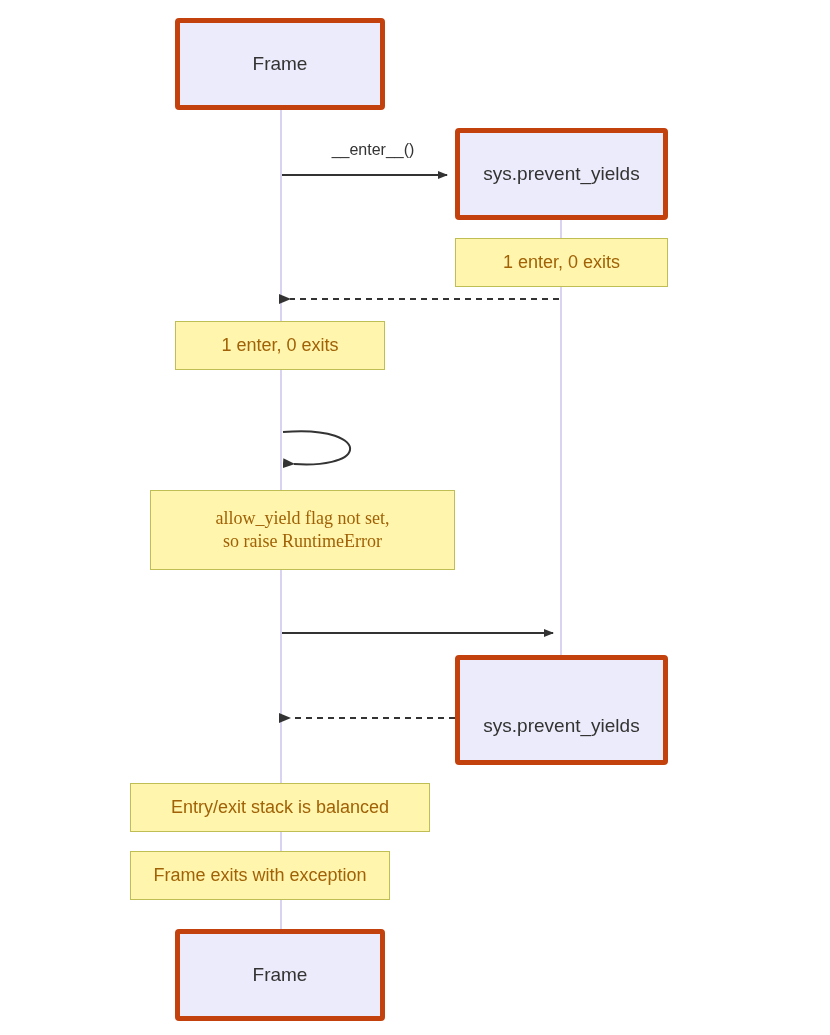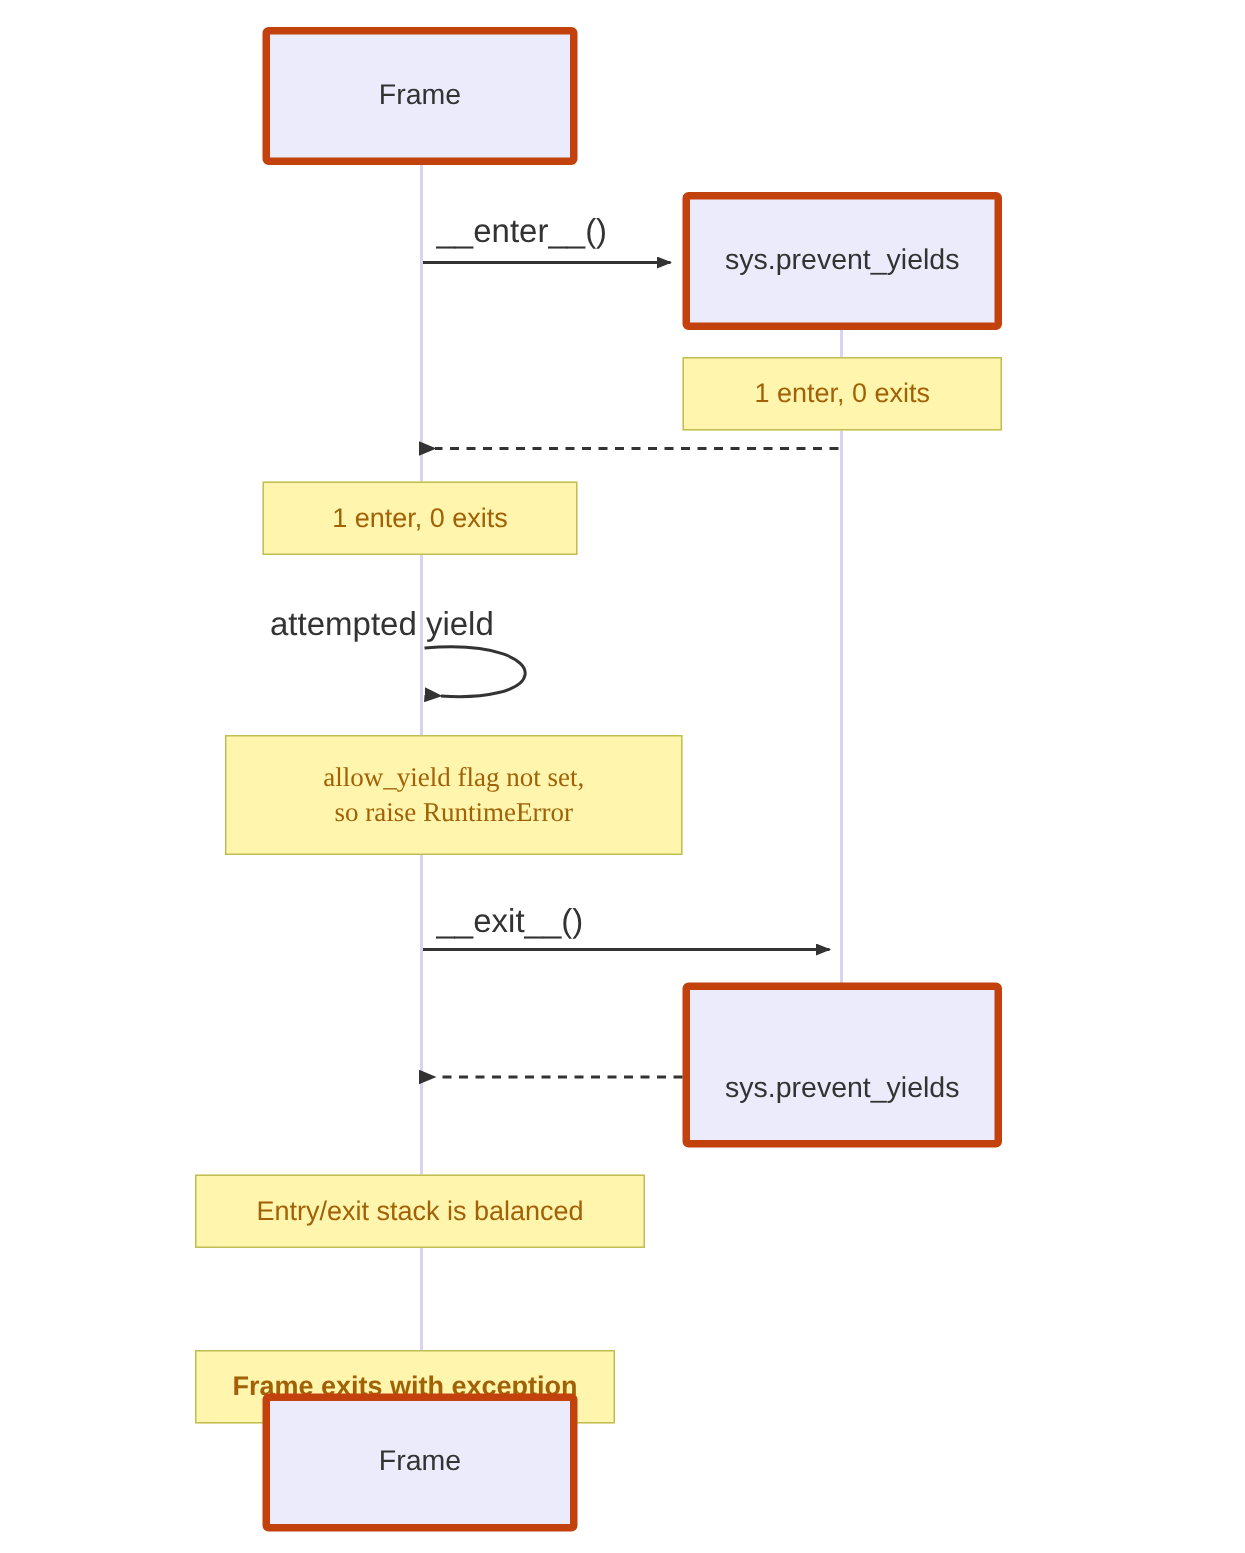--- a/index.html
+++ b/index.html
@@ -56,23 +56,23 @@
     font-size: 18px;
     color: #a16207;
     text-align: center;
     line-height: 1.3;
     white-space: pre-line;
   }
 
   
   .msg-label {
     position: absolute;
-    font-size: 22px;
+    font-size: 16px;
     color: #333333;
-    text-align: left;
+    text-align: center;
     white-space: nowrap;
   }
 
   
   #arrows {
     position: absolute;
     left: 0;
     top: 0;
     width: 830px;
     height: 1035px;
@@ -90,33 +90,31 @@
   <div class="actor-box" style="left:175px; top:18px; width:210px; height:92px;">Frame</div>
 
   <div class="actor-box" style="left:455px; top:128px; width:213px; height:92px;">sys.prevent_yields</div>
 
   <div class="msg-label" style="left:291px; top:141px; width:164px;">__enter__()</div>
 
   <div class="note-box" style="left:455px; top:238px; width:213px; height:49px;">1 enter, 0 exits</div>
 
   <div class="note-box" style="left:175px; top:321px; width:210px; height:49px;">1 enter, 0 exits</div>
 
-  <div class="msg-label" style="left:180px; top:403px; width:200px;">attempted yield</div>
 
   <div class="note-box" style="left:150px; top:490px; width:305px; height:80px;font-family:Liberation Serif, serif;">allow_yield flag not set,
 so raise RuntimeError</div>
 
-  <div class="msg-label" style="left:291px; top:601px; width:270px;">__exit__()</div>
 
   <div class="actor-box" style="left:455px; top:655px; width:213px; height:110px; align-items:center; padding-top:32px;">sys.prevent_yields</div>
 
 
   <div class="note-box" style="left:130px; top:783px; width:300px; height:49px;">Entry/exit stack is balanced</div>
 
-  <div class="note-box" style="left:130px; top:900px; width:280px; height:49px;font-weight:bold;">Frame exits with exception</div>
+  <div class="note-box" style="left:130px; top:851px; width:260px; height:49px;">Frame exits with exception</div>
 
   <div class="actor-box" style="left:175px; top:929px; width:210px; height:92px;">Frame</div>
 
   <svg id="arrows" viewBox="0 0 830 1035" xmlns="http://www.w3.org/2000/svg">
     <defs>
       <marker id="solid-head" markerWidth="10" markerHeight="8" refX="9" refY="4" orient="auto" markerUnits="userSpaceOnUse">
         <path d="M0,0 L10,4 L0,8 z" fill="#333333"></path>
       </marker>
       <marker id="open-head-left" markerWidth="12" markerHeight="10" refX="1" refY="5" orient="auto" markerUnits="userSpaceOnUse">
         <path d="M12,0 L0,5 L12,10 z" fill="#333333"></path>

